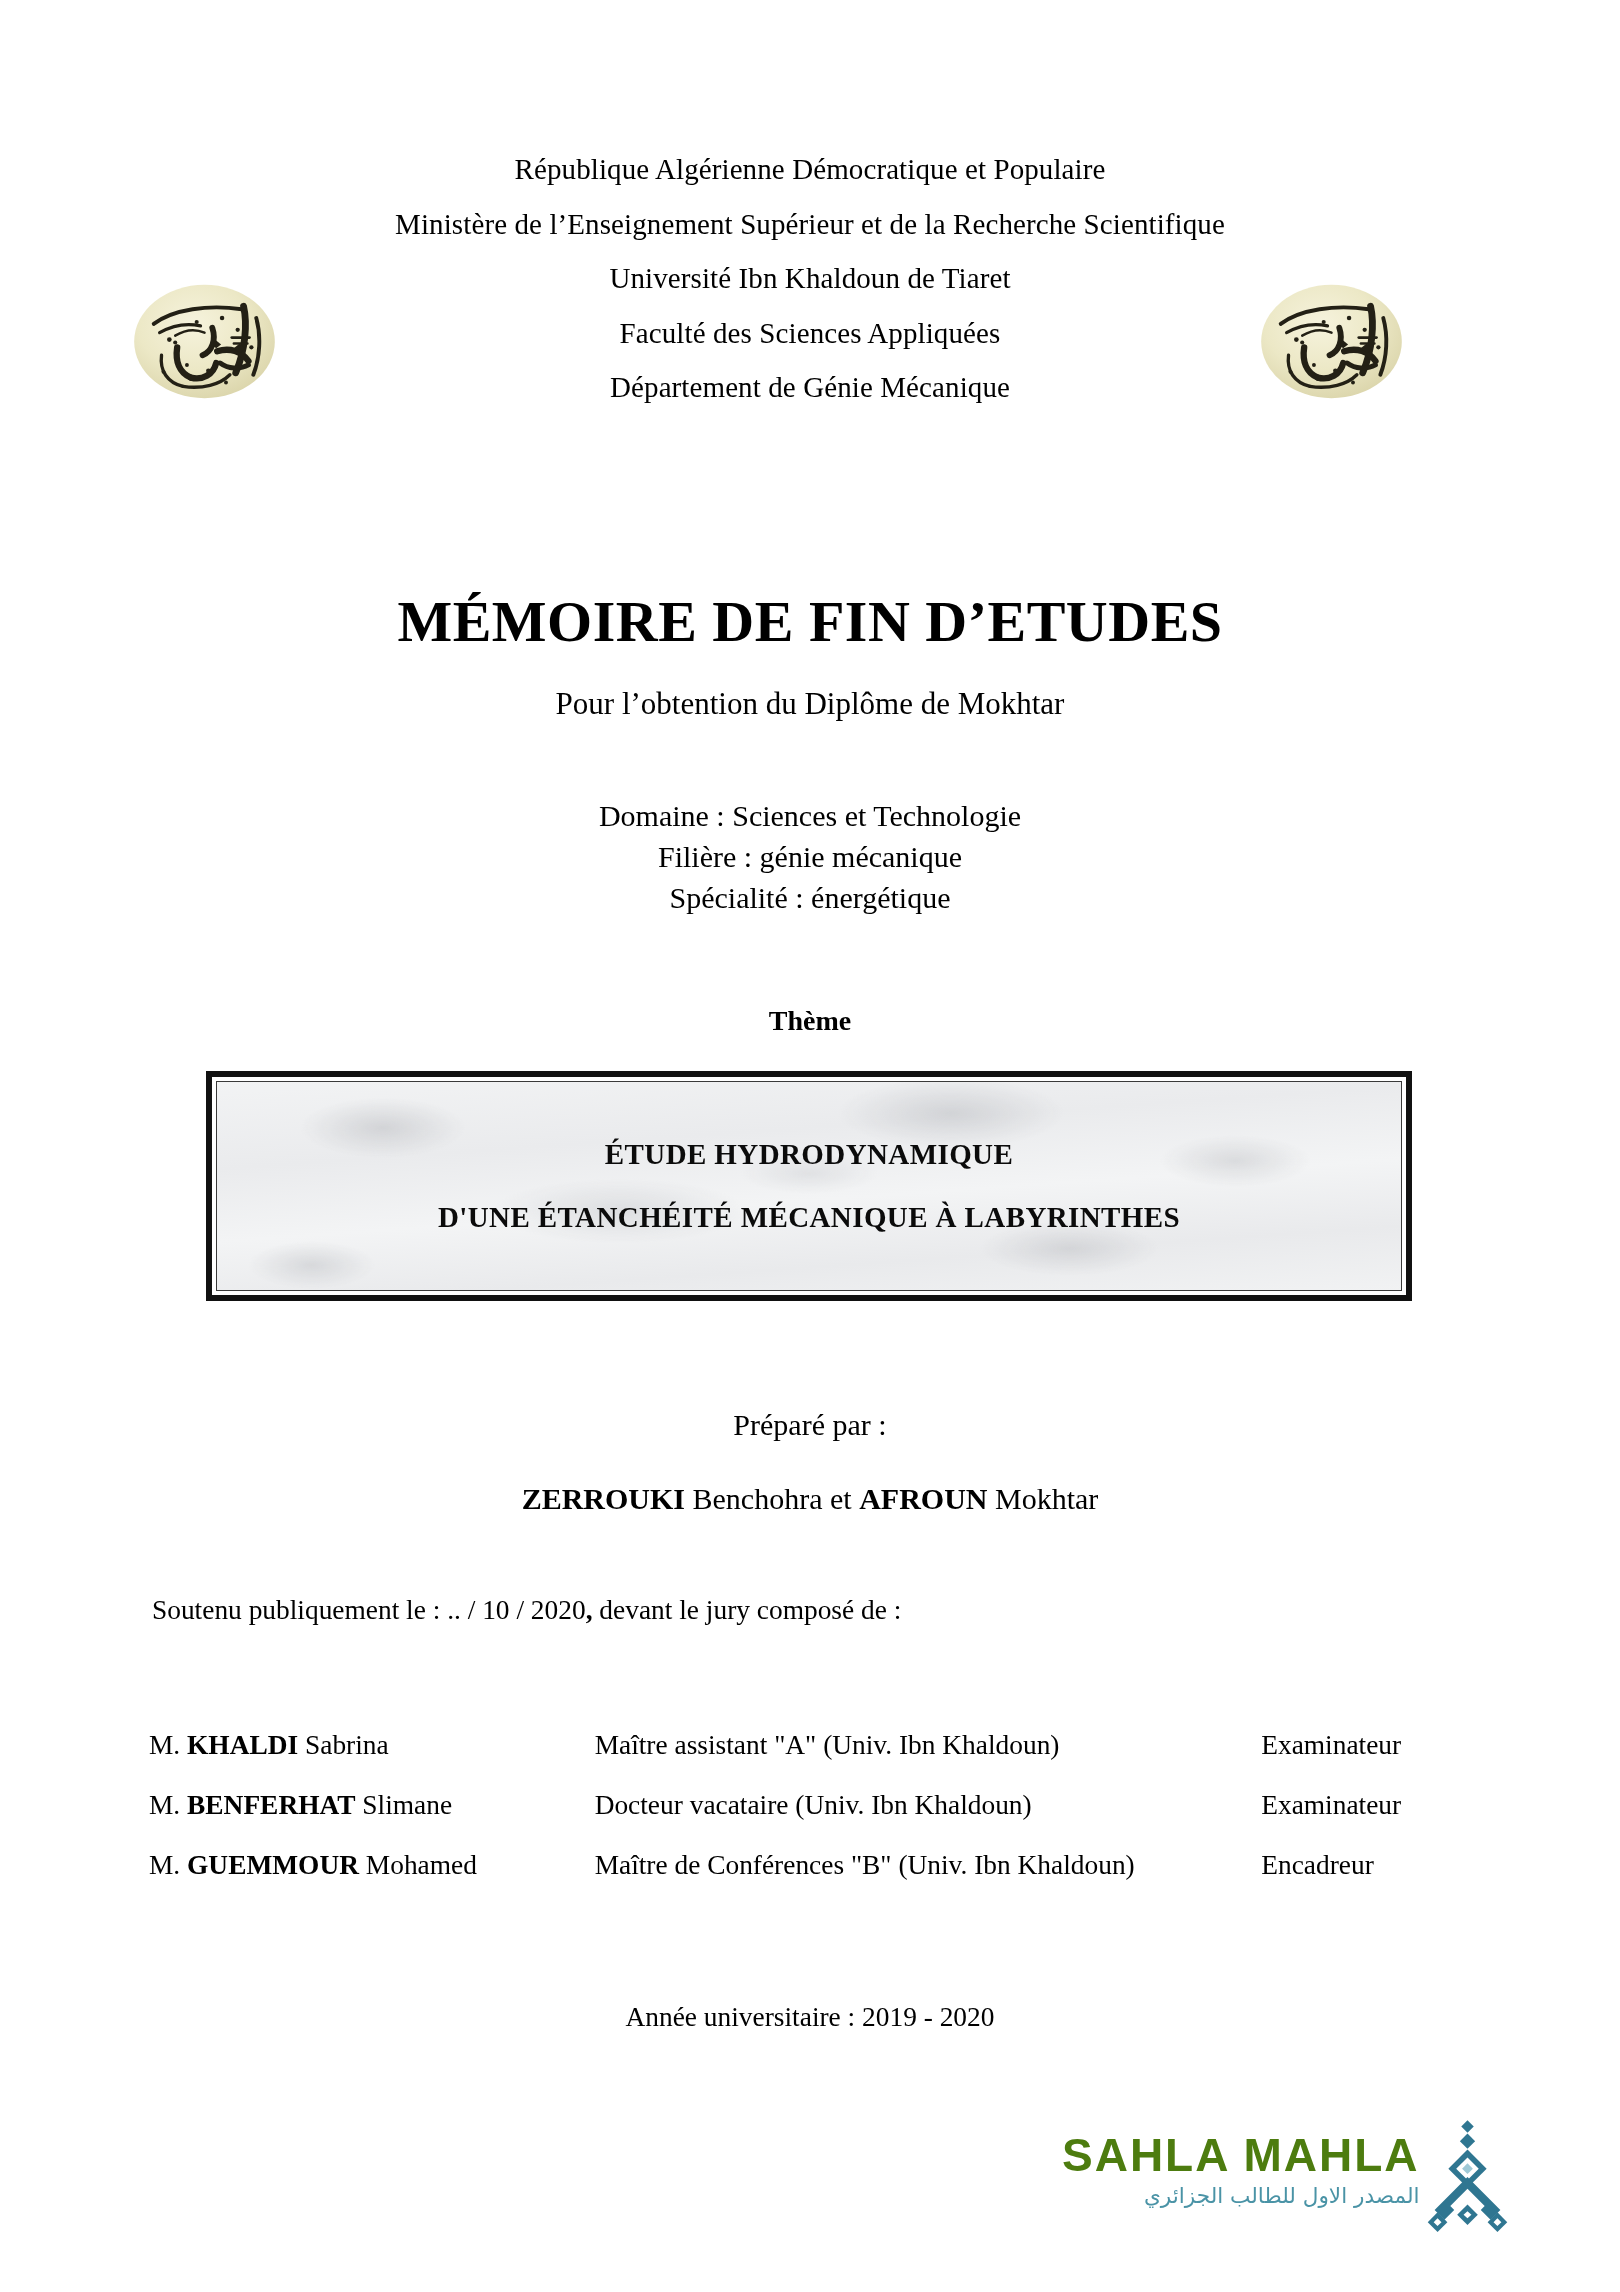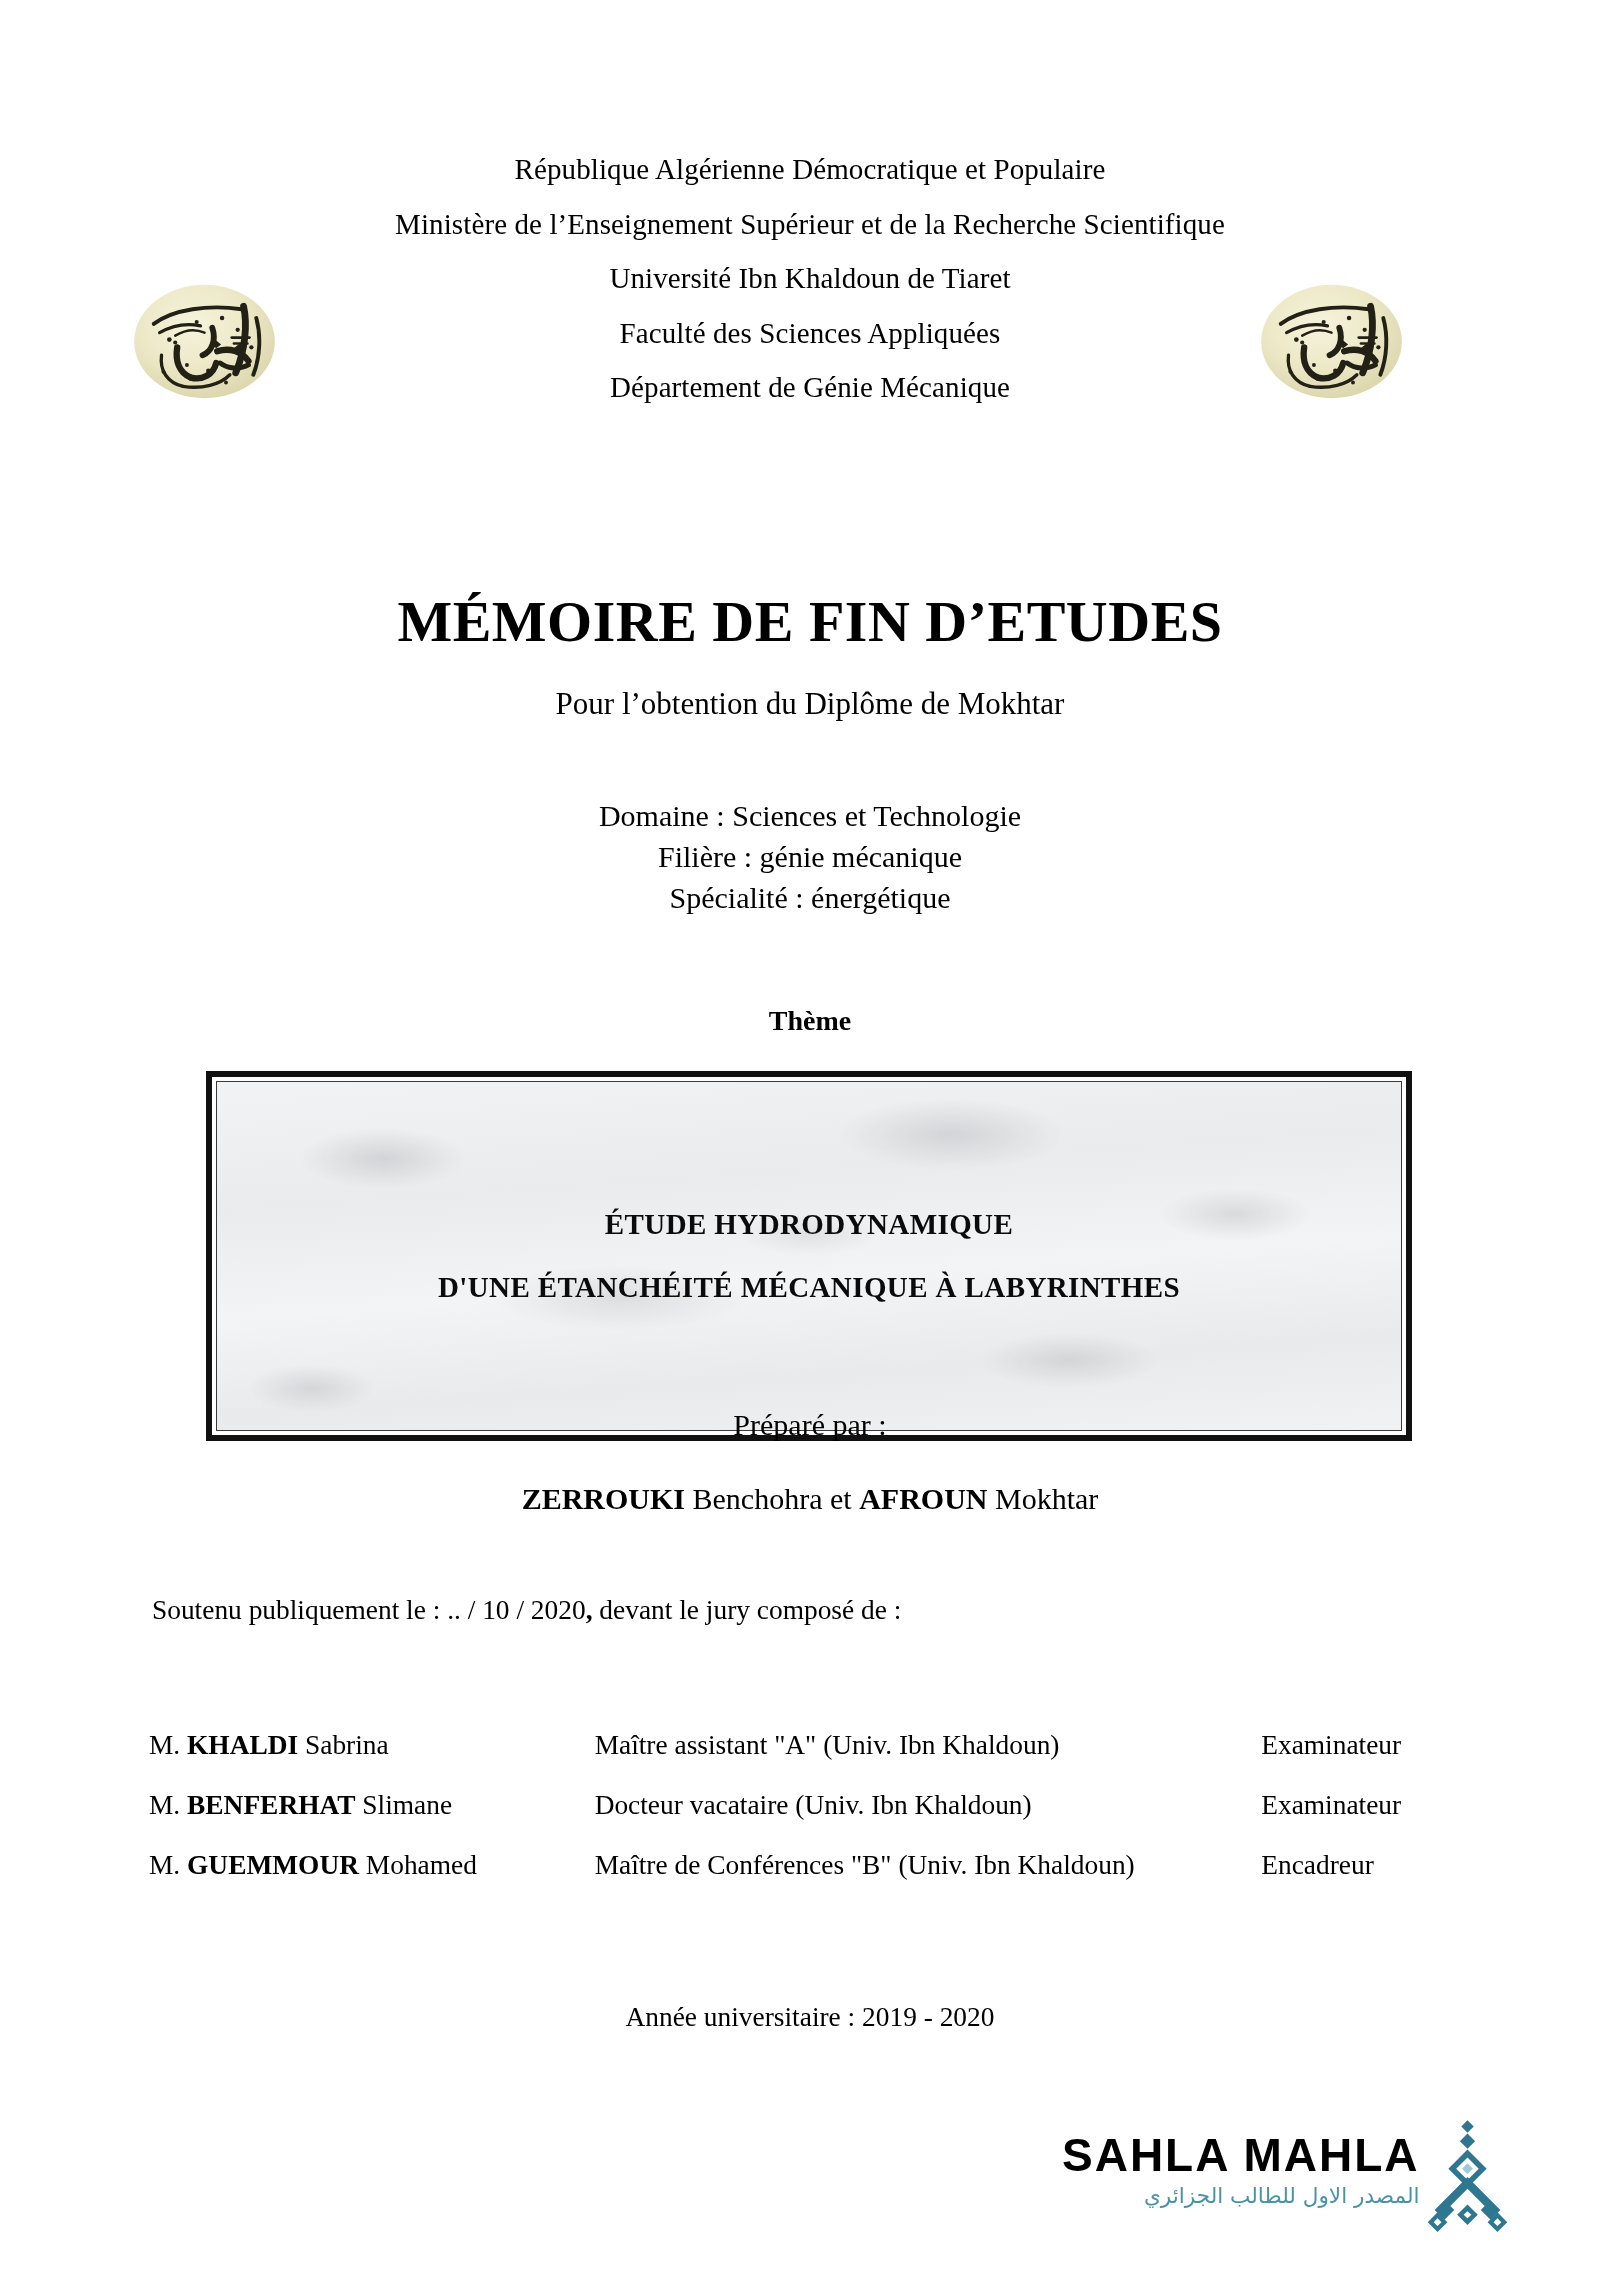--- a/index.html
+++ b/index.html
@@ -88,21 +88,21 @@
     font-size: 28px;
     font-weight: bold;
   }
 
   
   .theme-box {
     position: absolute;
     top: 1071px;
     left: 206px;
     width: 1206px;
-    height: 370px;
+    height: 230px;
     border: 6.9px solid #111111;
     box-sizing: border-box;
     background: #ffffff;
     padding: 3.9px;
   }
   .theme-box-inner {
     width: 100%;
     height: 100%;
     box-sizing: border-box;
     border: 1px solid #3a3a3a;
@@ -360,21 +360,21 @@
         <td class="col-grade">Maître de Conférences "B" (Univ. Ibn Khaldoun)</td>
         <td class="col-role">Encadreur</td>
       </tr>
     </tbody>
   </table>
 
   <div class="annee">Année universitaire : 2019 - 2020</div>
 
   <div class="watermark">
     <div class="wm-text">
-      <div class="wm-name" style="color: #000000;">SAHLA MAHLA</div>
+      <div class="wm-name" style="color: #4d7c0f;">SAHLA MAHLA</div>
       <div class="wm-arabic" style="color: rgb(74, 147, 166);">المصدر الاول للطالب الجزائري</div>
     </div>
     <div class="wm-icon">
       <svg viewBox="0 0 108 118" xmlns="http://www.w3.org/2000/svg">
         <g fill="#2f7691">
           <rect x="50" y="2" width="9" height="9" transform="rotate(45 54.5 6.5)"></rect>
           <rect x="49" y="16" width="11" height="11" transform="rotate(45 54.5 21.5)"></rect>
           <path d="M54.5 30 L74 49.5 L54.5 69 L35 49.5 Z"></path>
           <path d="M54.5 38 L66 49.5 L54.5 61 L43 49.5 Z" fill="#ffffff"></path>
           <path d="M54.5 44 L60 49.5 L54.5 55 L49 49.5 Z" fill="#9fc9d6"></path>

